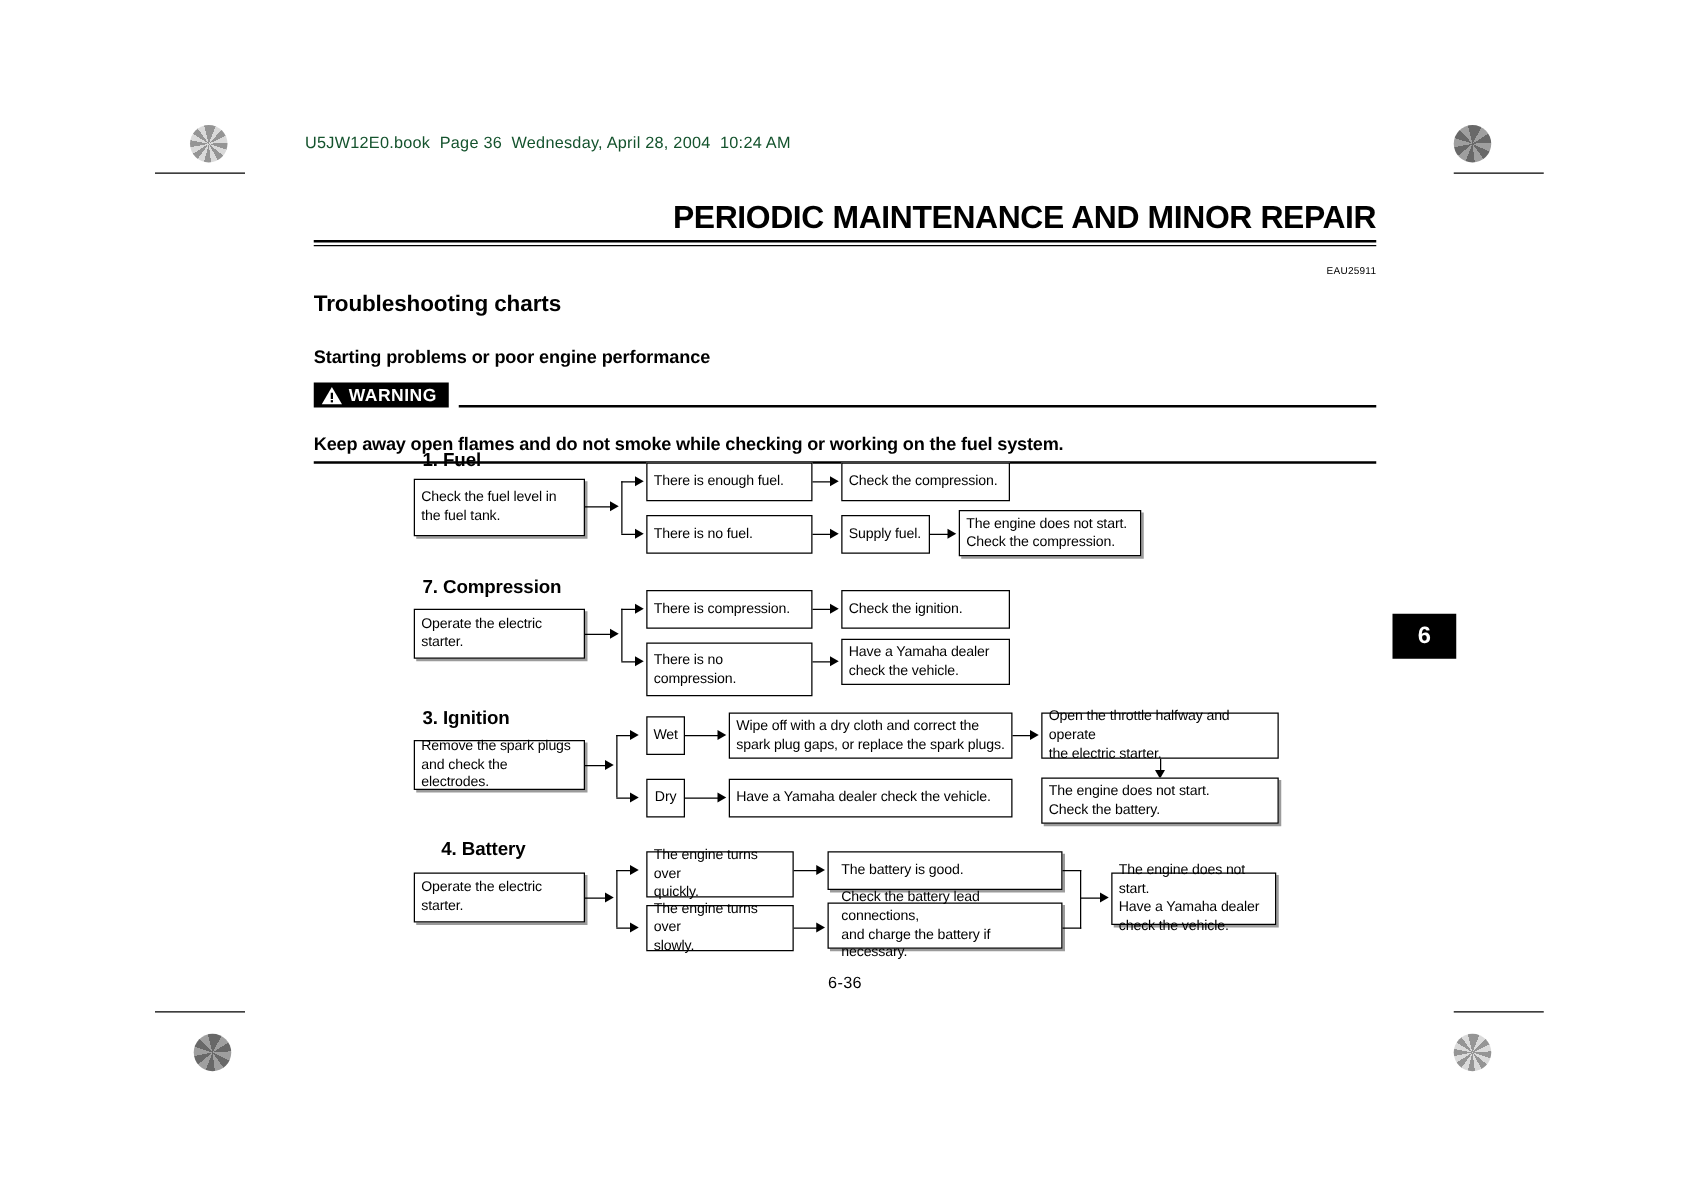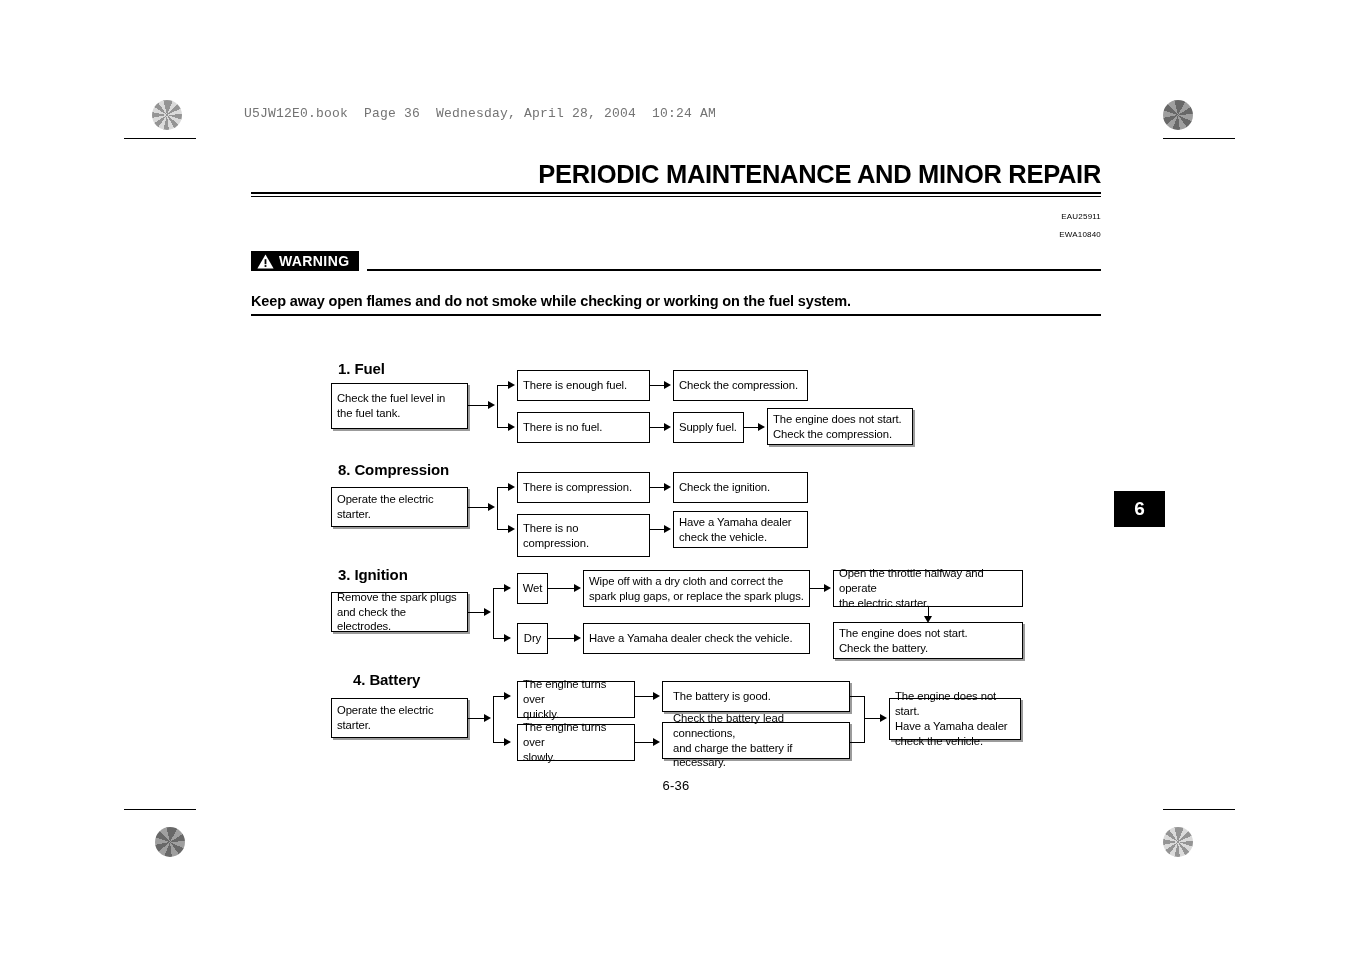--- a/index.html
+++ b/index.html
@@ -41,25 +41,25 @@
   .trim-line {
     position: absolute;
     background: #000;
   }
 
   
   .book-slug {
     position: absolute;
     left: 244px;
     top: 106px;
-    font-family: Liberation Mono, monospace;
+    font-family: Liberation Sans, sans-serif;
     font-size: 13px;
     letter-spacing: 0.2px;
     white-space: pre;
-    color: #737373;
+    color: #14532d;
   }
 
   
   .content {
     position: absolute;
     left: 251px;
     top: 160px;
     width: 850px;
   }
 
@@ -257,23 +257,24 @@
 </div>
 
 <div class="book-slug">U5JW12E0.book  Page 36  Wednesday, April 28, 2004  10:24 AM</div>
 
 <div class="content">
 
   <h1 class="chapter-title">PERIODIC MAINTENANCE AND MINOR REPAIR</h1>
   <div class="rule-double"></div>
 
   <div class="code-right" style="margin-top:16px;">EAU25911</div>
-
-
-  <div class="code-right" style="margin-top:10px;">EWA10840</div>
+  <h2 class="h-section">Troubleshooting charts</h2>
+
+  <h3 class="h-sub">Starting problems or poor engine performance</h3>
+
 
   <div class="warn-row">
     <div class="warn-badge">
       <svg class="warn-tri" viewBox="0 0 17 15" aria-hidden="true">
         <polygon points="8.5,0.6 16.6,14.4 0.4,14.4" fill="#ffffff"></polygon>
         <rect x="7.6" y="5.2" width="1.8" height="5" fill="#000000"></rect>
         <rect x="7.6" y="11.1" width="1.8" height="1.8" fill="#000000"></rect>
       </svg>
       <span>WARNING</span>
     </div>
@@ -309,21 +310,21 @@
     <div class="ln h" style="left:650px; top:427px; width:16px;"></div>
     <div class="arrow-r" style="left:664px; top:423px;"></div>
     <div class="box" style="left:673px; top:412px; width:71px; height:31px;">Supply fuel.</div>
     <div class="ln h" style="left:744px; top:427px; width:16px;"></div>
     <div class="arrow-r" style="left:758px; top:423px;"></div>
     <div class="box shadow" style="left:767px; top:408px; width:146px; height:37px; white-space:pre-line;">The engine does not start.
 Check the compression.</div>
   </div>
 
   <div class="fc">
-    <div class="fc-title" style="left:338px; top:461px;">8. Compression</div>
+    <div class="fc-title" style="left:338px; top:461px;">7. Compression</div>
 
     <div class="box shadow" style="left:331px; top:487px; width:137px; height:40px;">Operate the electric starter.</div>
 
     <div class="ln h" style="left:468px; top:507px; width:20px;"></div>
     <div class="arrow-r" style="left:488px; top:503px;"></div>
     <div class="ln v" style="left:497px; top:487px; height:42px;"></div>
     <div class="ln h" style="left:497px; top:487px; width:13px;"></div>
     <div class="arrow-r" style="left:508px; top:483px;"></div>
     <div class="ln h" style="left:497px; top:529px; width:13px;"></div>
     <div class="arrow-r" style="left:508px; top:525px;"></div>

